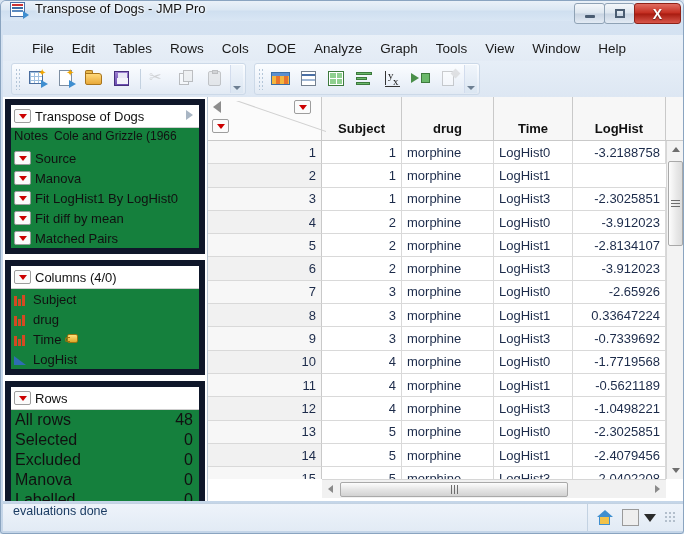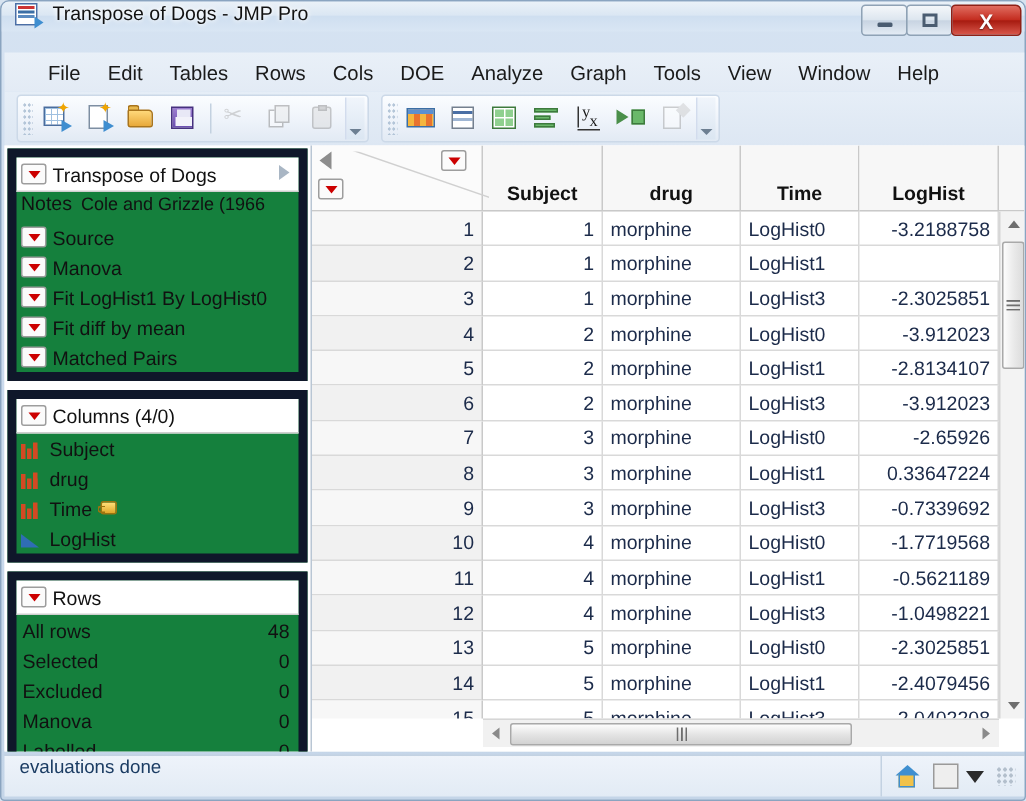--- a/index.html
+++ b/index.html
@@ -250,21 +250,21 @@
     background:linear-gradient(to bottom,#ffe07a,#e0a82a); border:1px solid #9a7410;
     border-radius:2px; box-sizing:border-box;
   }
   .lockicon::after{
     content:""; position:absolute; left:0px; top:3px; width:5px; height:5px;
     border:1px solid #9a7410; border-right:none; border-radius:3px 0 0 3px; box-sizing:border-box;
   }
 
   .rows-row {
     height: 20px; display:flex; align-items:center; justify-content:space-between;
-    padding: 0 6px 0 4px; font-size:13px; color:#111;gap:47px;
+    padding: 0 6px 0 4px; font-size:16px; color:#111;gap:47px;
   }
 
   
   .grid {
     position: absolute; left: 205px; top: 0; width: 475px; height: 404px;
     background: #ffffff; overflow: hidden;
   }
   .grid-header {
     position: absolute; left:0; top:0; width: 475px; height: 44px;
     background: #f7f7f7;

